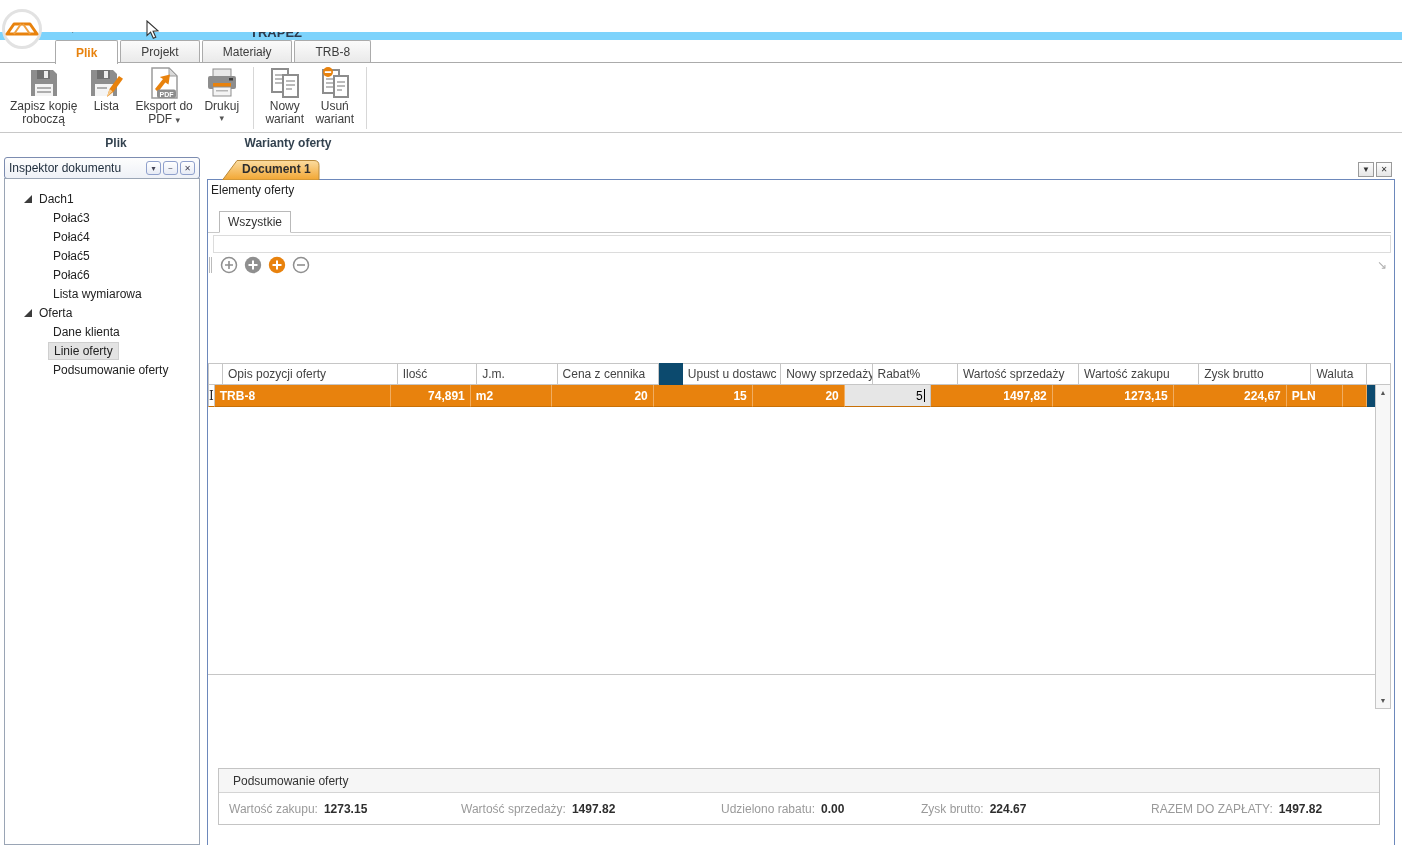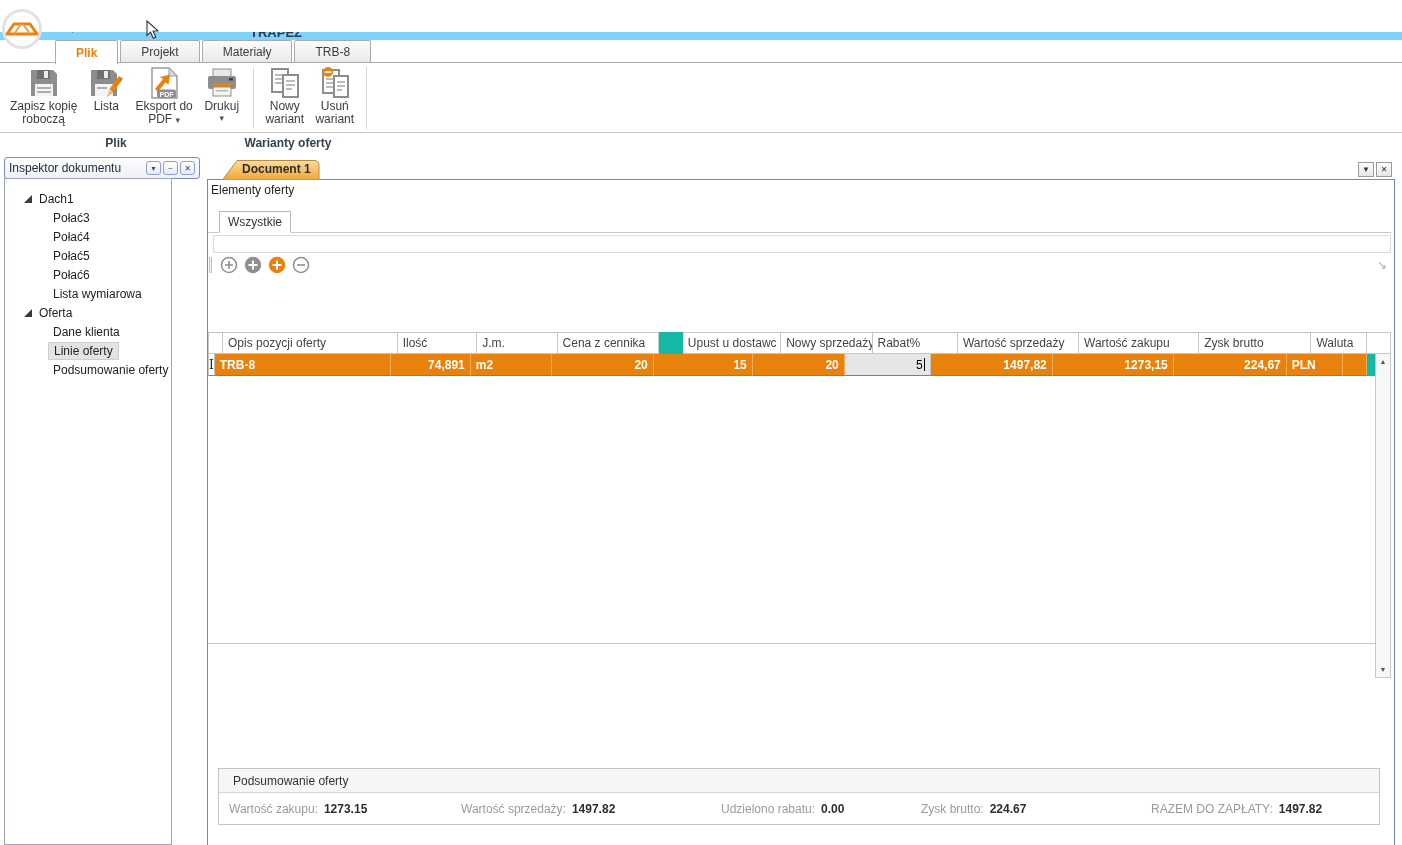--- a/index.html
+++ b/index.html
@@ -38,21 +38,21 @@
 
   
   #inspector { position:absolute; left:4px; top:157px; width:196px; height:688px; }
   #inspector-header { position:absolute; left:0; top:0; width:196px; height:22px;
     border:1px solid #7c8cb0; border-radius:3px; background:linear-gradient(#fdfdfd,#eef1f7);
     display:flex; align-items:center; padding:0 4px; color:#1d2b3a; }
   #inspector-header .hbtns { margin-left:auto; display:flex; gap:2px; }
   .hbtn { width:15px; height:14px; border:1px solid #8fa0cc; border-radius:3px;
     background:linear-gradient(#fff,#e7ebf5); font-size:8px; color:#445; display:flex;
     align-items:center; justify-content:center; cursor:pointer; }
-  #inspector-body { position:absolute; left:0; top:21px; width:168px; height:667px;
+  #inspector-body { position:absolute; left:0; top:21px; width:196px; height:667px;
     border:1px solid #9aa5b5; background:#fff; }
   .tree { padding-top:10px; }
   .tree-row { height:19px; display:flex; align-items:center; cursor:default; color:#222; }
   .tree-row .tri { width:0; height:0; border:4px solid transparent;
     border-bottom-color:#3c3c3c; border-right-color:#3c3c3c; margin-left:19px; margin-right:7px; }
   .tree-row.lvl0 .tlabel { margin-left:0; }
   .tree-row.lvl1 .tlabel { margin-left:48px; }
   .tree-row .chip { background:#e3e3e3; border:1px solid #cfcfcf; padding:1px 5px; margin-left:43px; }
 
   
@@ -73,21 +73,21 @@
   #filter-substrip { position:absolute; left:213px; top:235px; width:1178px; height:18px;
     border:1px solid #dcdcdc; background:#fff; }
 
   
   #etoolbar { position:absolute; left:209px; top:254px; height:22px; display:flex; align-items:center; }
   .grip { width:3px; height:16px; border-left:1px solid #bbb; border-right:1px solid #bbb; margin-right:8px; }
   .cbtn { width:18px; height:18px; margin-right:6px; cursor:pointer; display:flex; align-items:center; justify-content:center; }
   #resize-grip { position:absolute; left:1377px; top:258px; color:#b0b0b0; font-size:12px; }
 
   
-  #grid { position:absolute; left:208px; top:332px; width:1183px; height:346px; background:#14b8a6; }
+  #grid { position:absolute; left:208px; top:363px; width:1183px; height:346px; background:#0c4a6e; }
   .grow { display:flex; height:22px; }
   .gcell { border-right:1px solid #c6c6c6; border-bottom:1px solid #c6c6c6; padding:0 5px;
     display:flex; align-items:center; overflow:hidden; white-space:nowrap; }
   #grid-header .gcell { color:#444; background:#fff; border-top:1px solid #c6c6c6; }
   #grid-header .gcell:first-child { border-left:1px solid #c6c6c6; }
   #grid-datarow .gcell { background:#E8820D; color:#fff; font-weight:bold;
     border-right:1px solid rgba(255,255,255,.35); border-bottom:1px solid #c87007; }
   #grid-datarow .gcell.ind { background:#fff; border-right:1px solid #c6c6c6; border-left:1px solid #c6c6c6;
     color:#222; font-weight:normal; font-family:"DejaVu Serif", serif; justify-content:center; padding:0; }
   #grid-datarow .gcell.editing { background:#e6e6e6; color:#000; font-weight:normal;

